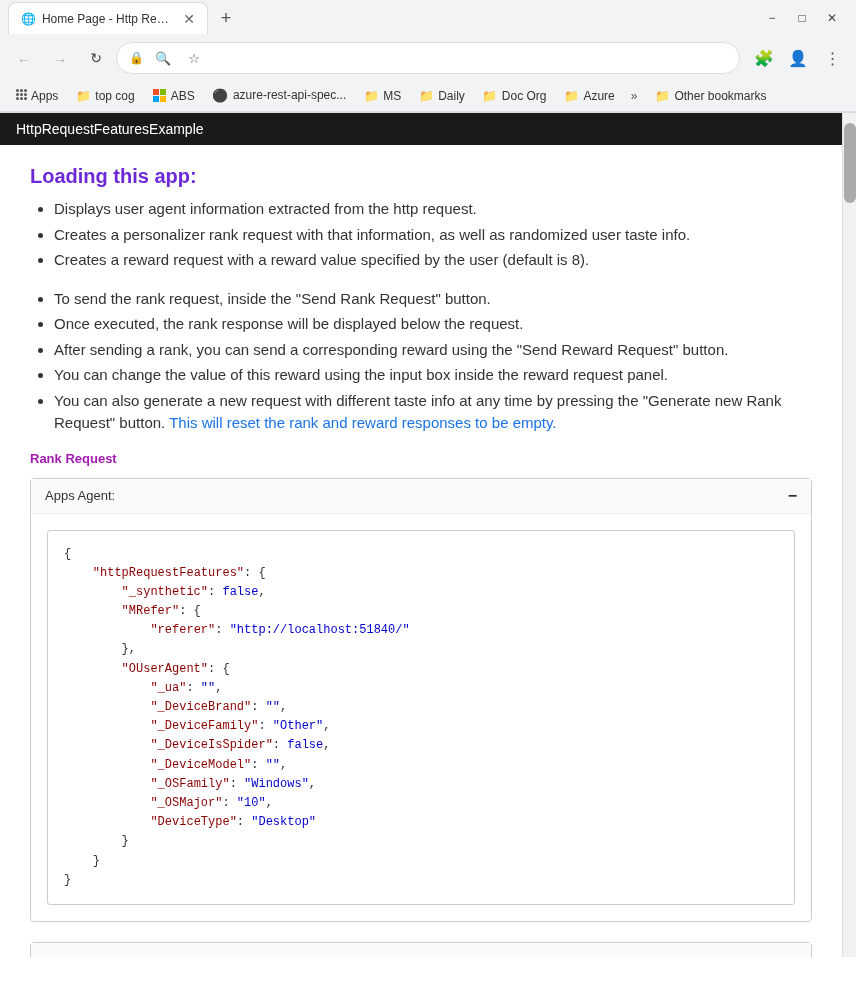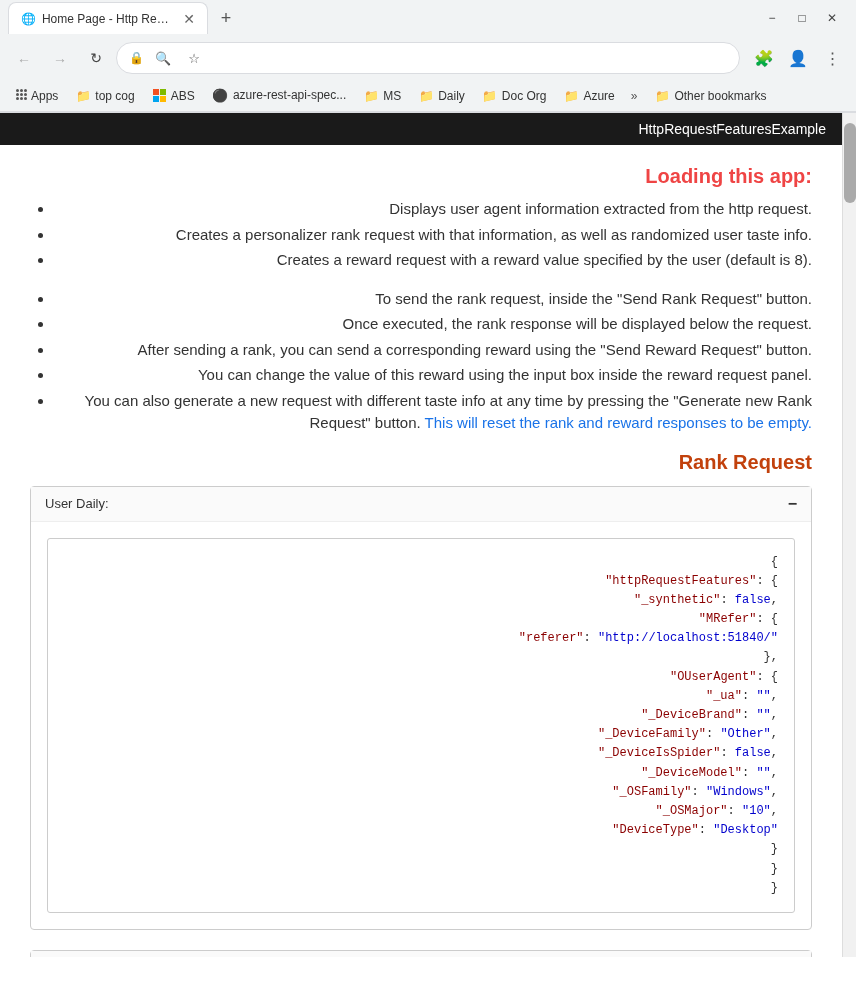--- a/index.html
+++ b/index.html
@@ -165,42 +165,42 @@
 
     .page-content {
       padding: 20px 30px;
       max-width: 850px;
     }
 
     h2 {
       font-size: 20px;
       font-weight: bold;
       margin-bottom: 10px;
-      color: #ef4444;
+      color: #6d28d9;
     }
 
     ul {
       list-style: disc;
       padding-left: 24px;
       margin-bottom: 16px;
     }
 
     ul li {
       font-size: 15px;
       color: #333;
       margin-bottom: 3px;
       line-height: 1.5;
     }
 
     
     .rank-request-label {
-      font-size: 20px;
+      font-size: 13px;
       font-weight: bold;
       margin: 10px 0 12px 0;
-      color: #c2410c;
+      color: #a21caf;
     }
 
     
     .panel-box {
       border: 1px solid #ccc;
       border-radius: 4px;
       margin-bottom: 20px;
       background: #fff;
     }
     .panel-header {
@@ -347,21 +347,21 @@
 
       <div class="bookmark-more">»</div>
 
       <div class="bookmark-other">
         <span style="color:#e8a000;">📁</span>
         <span>Other bookmarks</span>
       </div>
     </div>
   </div>
 
-  <div style="display:flex;height:calc(992px - 148px);text-align:right;">
+  <div style="display:flex;height:calc(992px - 148px);">
     <div style="flex:1;overflow-y:auto;">
 
       <div class="page-header">
         <span>HttpRequestFeaturesExample</span>
       </div>
 
       <div class="page-content">
 
         <h2>Loading this app:</h2>
         <ul>
@@ -377,21 +377,21 @@
           <li>You can change the value of this reward using the input box inside the reward request panel.</li>
           <li>
             You can also generate a new request with different taste info at any time by pressing the "Generate new Rank Request" button. <span style="color:#1a73e8;">This will reset the rank and reward responses to be empty.</span>
           </li>
         </ul>
 
         <div class="rank-request-label">Rank Request</div>
 
         <div class="panel-box">
           <div class="panel-header">
-            <span class="panel-header-label">User Daily:</span>
+            <span class="panel-header-label">Apps Agent:</span>
             <span class="panel-collapse-btn">−</span>
           </div>
           <div class="panel-body">
             <div class="code-block"><span class="json-punct">{</span>
     <span class="json-key">"httpRequestFeatures"</span><span class="json-punct">: {</span>
         <span class="json-key">"_synthetic"</span><span class="json-punct">: </span><span class="json-bool">false</span><span class="json-punct">,</span>
         <span class="json-key">"MRefer"</span><span class="json-punct">: {</span>
             <span class="json-key">"referer"</span><span class="json-punct">: </span><span class="json-str">"http://localhost:51840/"</span>
         <span class="json-punct">},</span>
         <span class="json-key">"OUserAgent"</span><span class="json-punct">: {</span>

